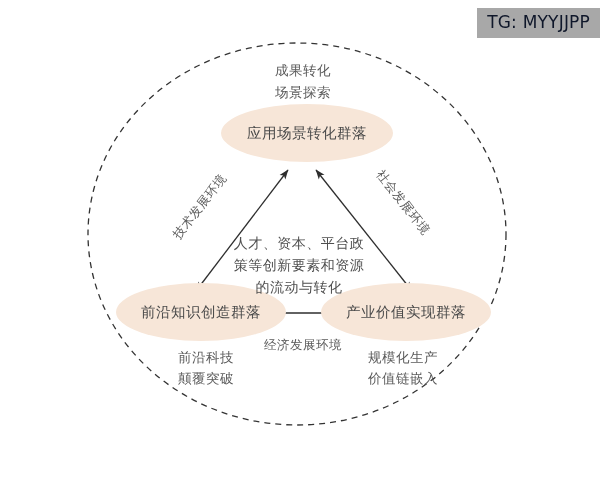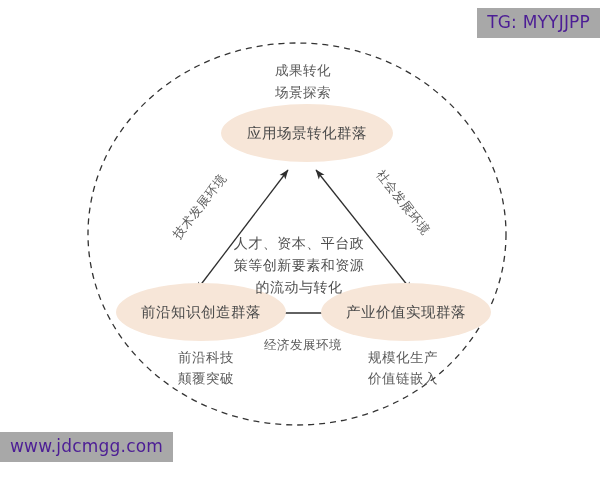--- a/index.html
+++ b/index.html
@@ -43,21 +43,21 @@
     fill: #4f4f4f;
   }
   .edge-text {
     font-size: 12.5px;
     letter-spacing: 0.5px;
     fill: #5a5a5a;
   }
   .watermark {
     position: absolute;
     background: #a8a8a8;
-    color: #4c1d95;
+    color: #0f172a;
     font-size: 17px;
     letter-spacing: 0.2px;
     padding: 5px 10px 6px 10px;
     line-height: 1.1;
     white-space: nowrap;
     font-family: "DejaVu Sans", "Liberation Sans", sans-serif;
   }
   #tg-watermark {
     right: 0;
     top: 8px;
@@ -113,15 +113,14 @@
 
     <text class="edge-text" x="203" y="209" text-anchor="middle" transform="rotate(-52 203 209)">技术发展环境</text>
 
     <text class="edge-text" x="400" y="205" text-anchor="middle" transform="rotate(52 400 205)">社会发展环境</text>
 
     <text class="edge-text" x="303" y="349" text-anchor="middle">经济发展环境</text>
   </svg>
 
   <div class="watermark" id="tg-watermark">TG: MYYJJPP</div>
 
-  <div class="watermark" id="site-watermark">www.jdcmgg.com</div>
 
 </div>
 
 </body></html>

